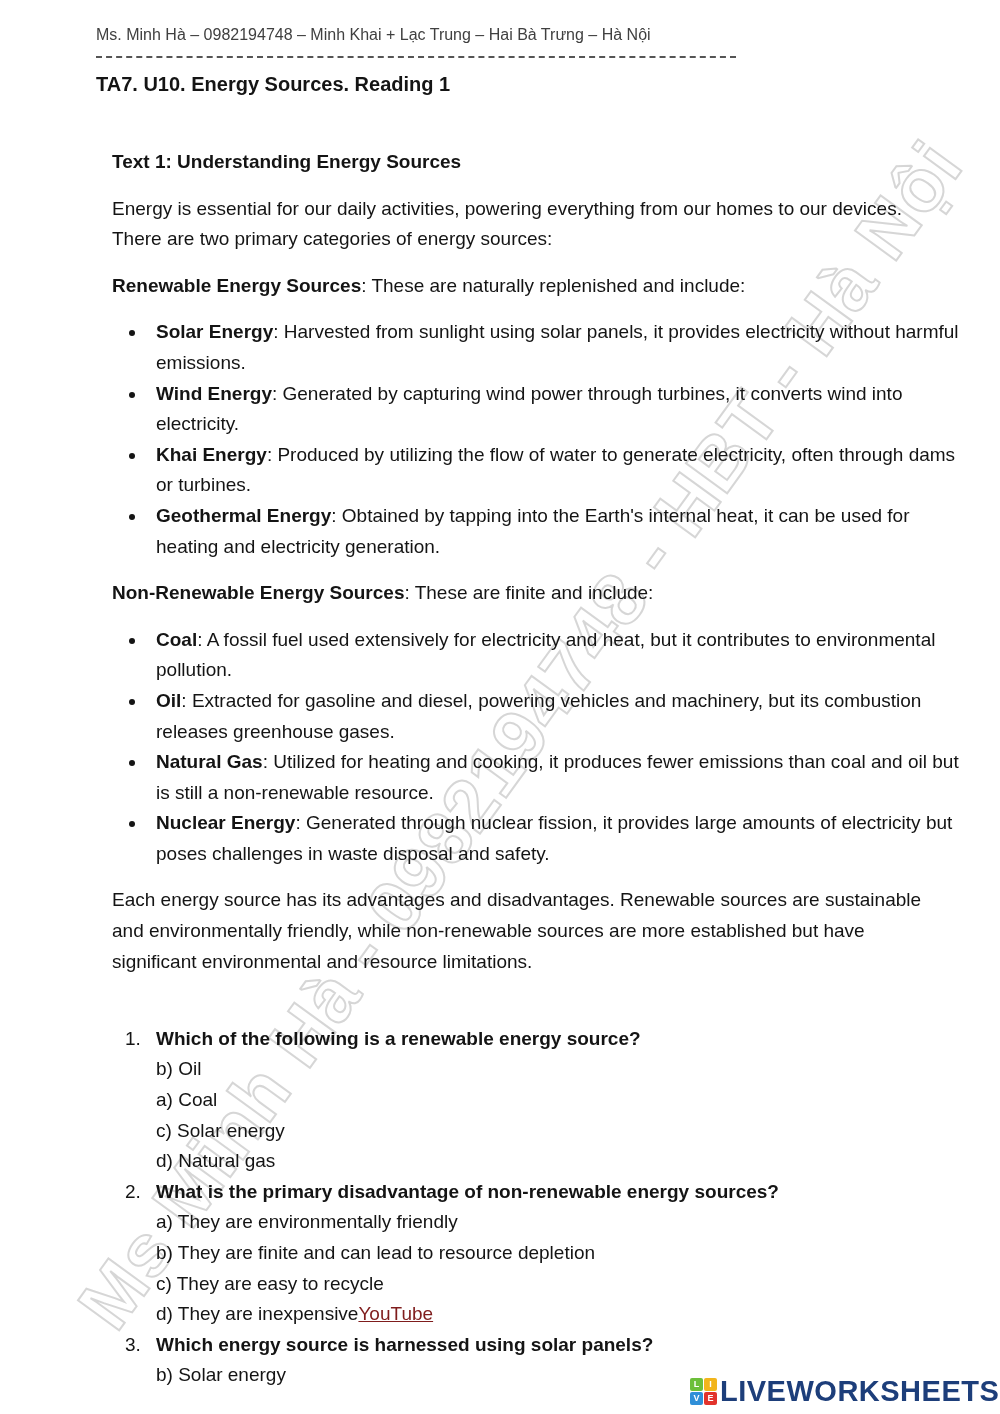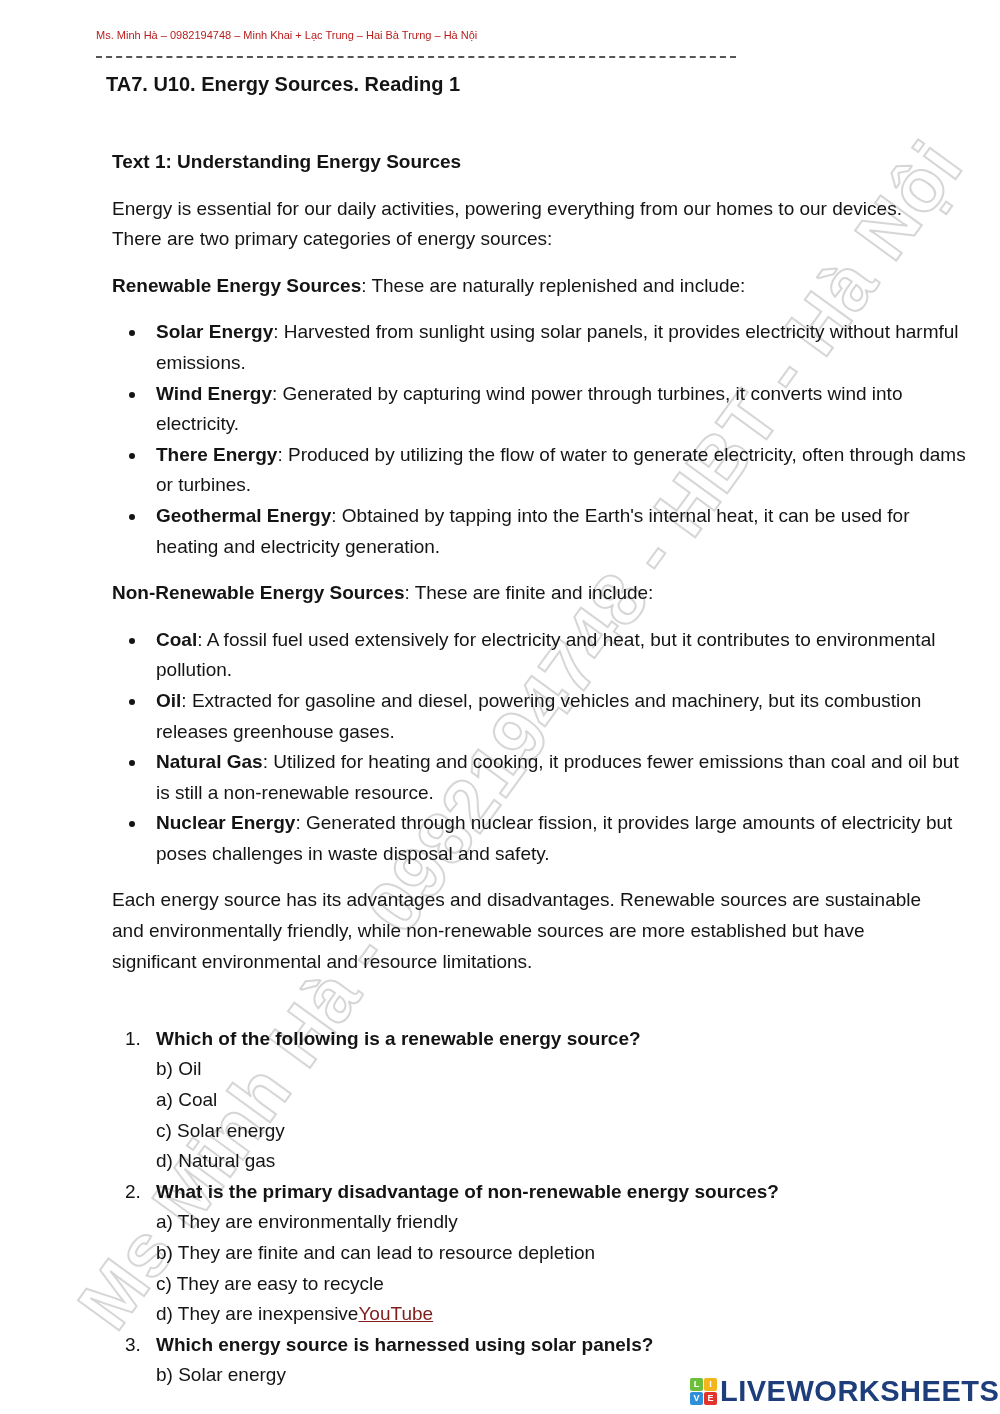--- a/index.html
+++ b/index.html
@@ -16,40 +16,39 @@
     color: #141414;
   }
   .page {
     position: absolute;
     left: 0; top: 0;
     width: 1000px; height: 1414px;
   }
   .header-line {
     position: absolute;
     left: 96px; top: 24px;
-    font-size: 11px;
+    font-size: 16px;
     line-height: 22px;
-    color: #b91c1c;
+    color: #404040;
     white-space: nowrap;
   }
   .dash-line {
     position: absolute;
     left: 96px; top: 56px;
     width: 640px;
     height: 0;
     border-top: 2px dashed #555555;
   }
   .title {
     position: absolute;
     left: 96px; top: 70px;
     font-size: 20px;
     font-weight: bold;
     line-height: 28px;
     white-space: nowrap;
-    margin-left: 10px;
   }
   .content {
     position: absolute;
     left: 96px; top: 131px;
     width: 870px;
     font-size: 19px;
     line-height: 30.6px;
   }
   .content p {
     margin: 16px;
@@ -147,21 +146,21 @@
   <div class="title">TA7. U10. Energy Sources. Reading 1</div>
 
   <div class="content">
     <p class="bold">Text 1: Understanding Energy Sources</p>
     <p>Energy is essential for our daily activities, powering everything from our homes to our devices. There are two primary categories of energy sources:</p>
 
     <p><span class="bold">Renewable Energy Sources</span><span>: These are naturally replenished and include:</span></p>
     <ul class="bullets">
       <li><span class="dot"></span><span class="bold">Solar Energy</span><span>: Harvested from sunlight using solar panels, it provides electricity without harmful emissions.</span></li>
       <li><span class="dot"></span><span class="bold">Wind Energy</span><span>: Generated by capturing wind power through turbines, it converts wind into electricity.</span></li>
-      <li><span class="dot"></span><span class="bold">There Energy</span><span>: Produced by utilizing the flow of water to generate electricity, often through dams or turbines.</span></li>
+      <li><span class="dot"></span><span class="bold">Khai Energy</span><span>: Produced by utilizing the flow of water to generate electricity, often through dams or turbines.</span></li>
       <li><span class="dot"></span><span class="bold">Geothermal Energy</span><span>: Obtained by tapping into the Earth's internal heat, it can be used for heating and electricity generation.</span></li>
     </ul>
 
     <p><span class="bold">Non-Renewable Energy Sources</span><span>: These are finite and include:</span></p>
     <ul class="bullets">
       <li><span class="dot"></span><span class="bold">Coal</span><span>: A fossil fuel used extensively for electricity and heat, but it contributes to environmental pollution.</span></li>
       <li><span class="dot"></span><span class="bold">Oil</span><span>: Extracted for gasoline and diesel, powering vehicles and machinery, but its combustion releases greenhouse gases.</span></li>
       <li><span class="dot"></span><span class="bold">Natural Gas</span><span>: Utilized for heating and cooking, it produces fewer emissions than coal and oil but is still a non-renewable resource.</span></li>
       <li><span class="dot"></span><span class="bold">Nuclear Energy</span><span>: Generated through nuclear fission, it provides large amounts of electricity but poses challenges in waste disposal and safety.</span></li>
     </ul>

